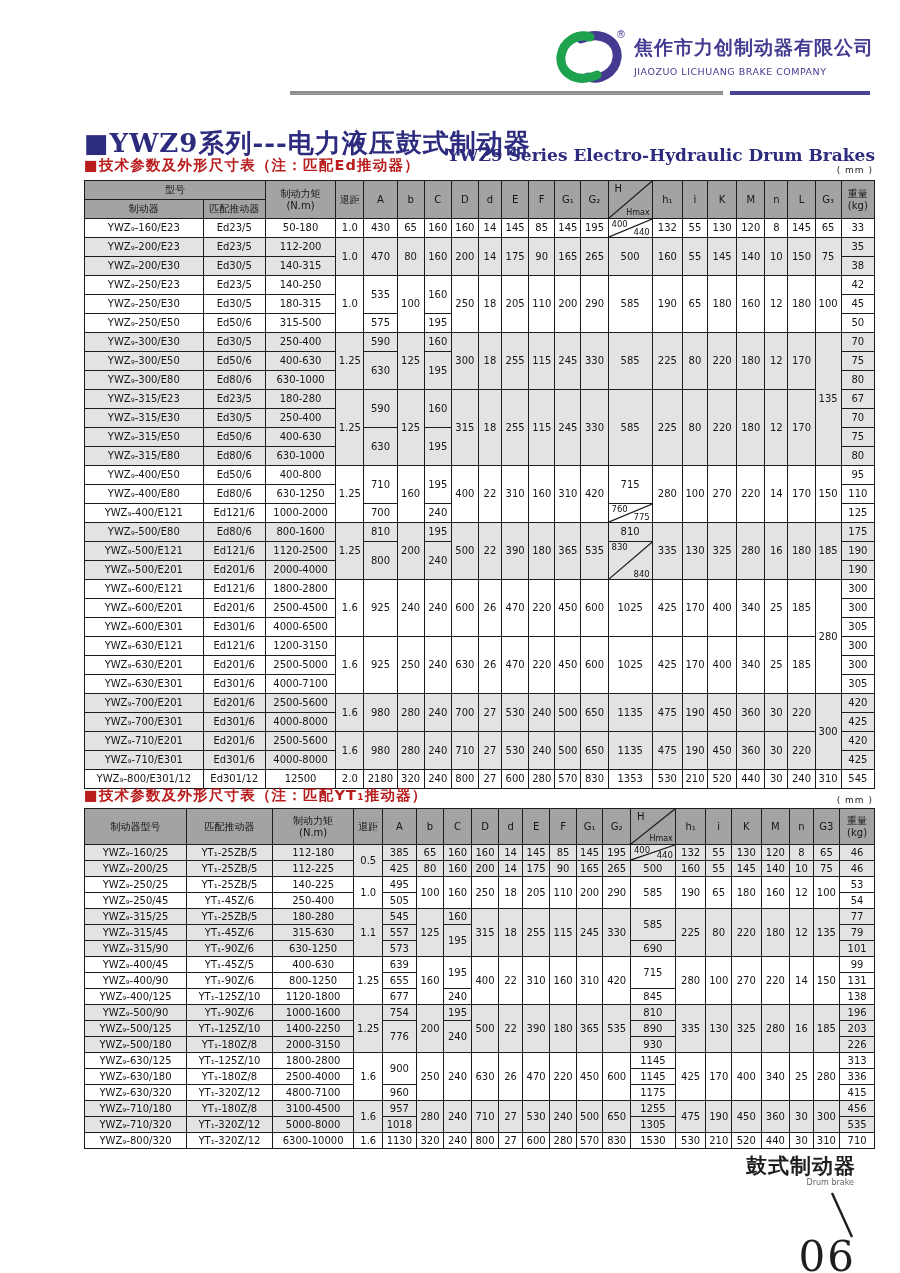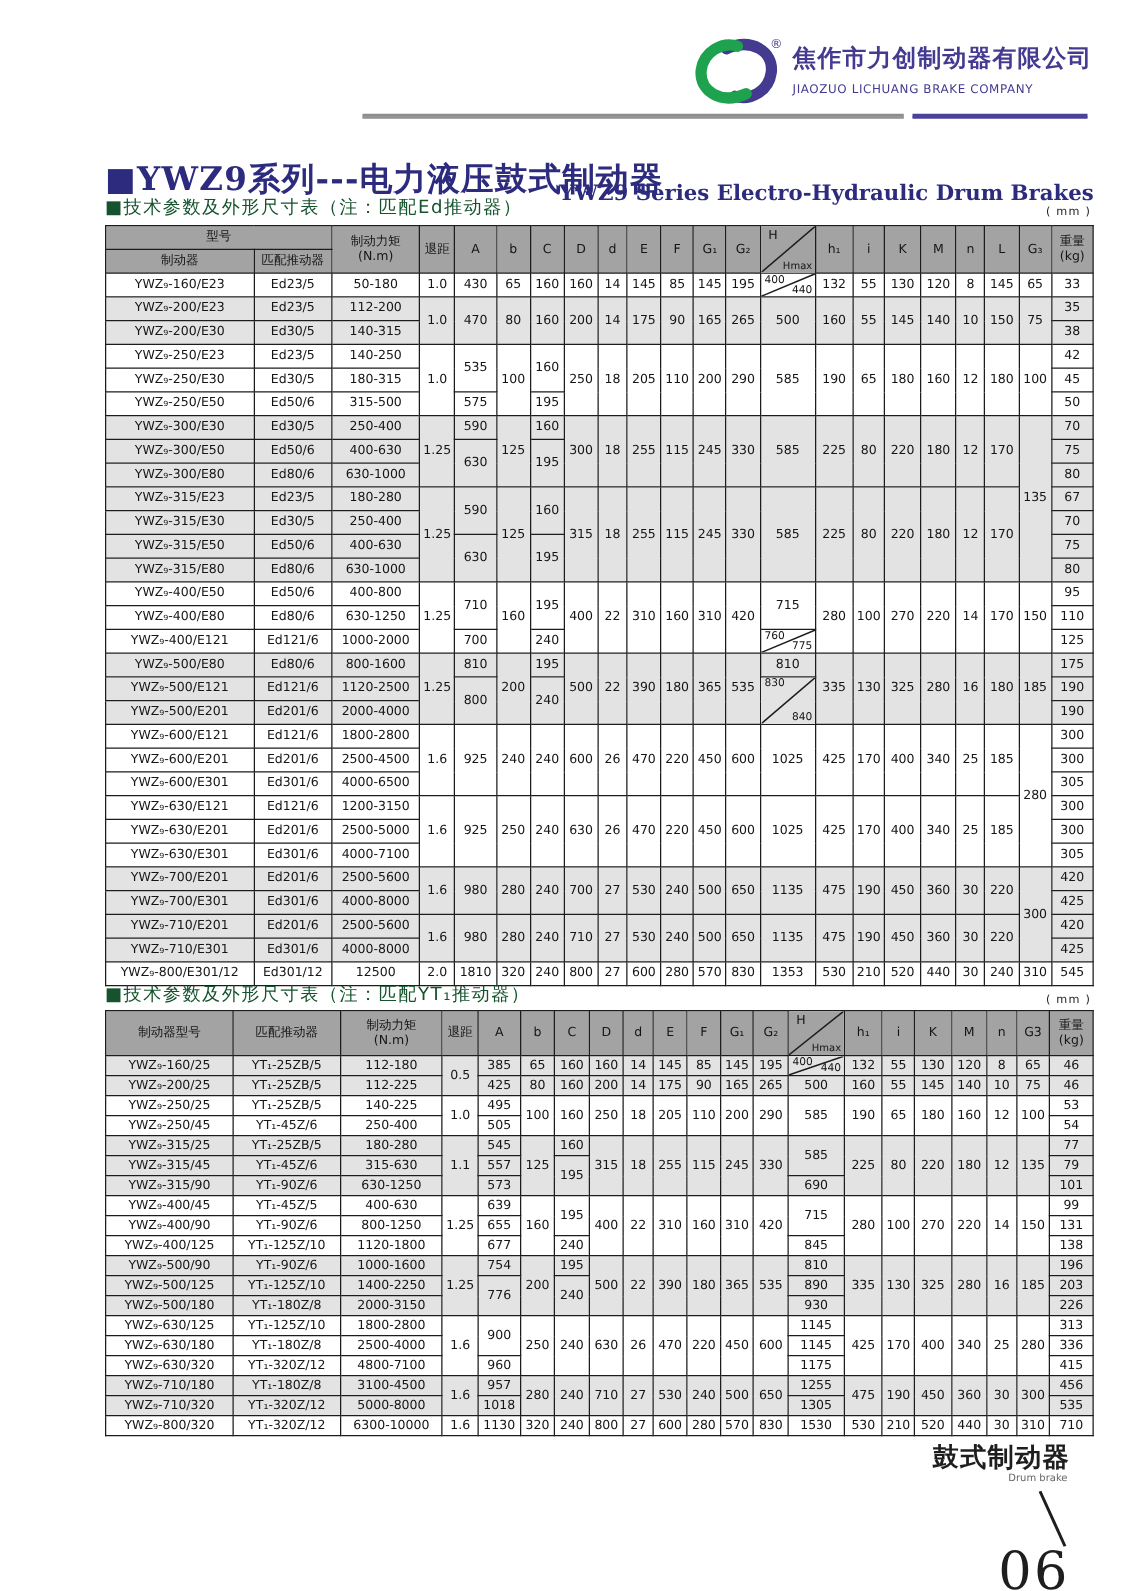--- a/index.html
+++ b/index.html
@@ -20,21 +20,21 @@
   .seg-grey::after{background:#9b9b9b;}
   .seg-purple{left:440px;width:140px;background:#4a4399;}
   .seg-purple::after{background:#4a4399;}
 
   
   .main-title{position:absolute;left:84px;top:126px;
       font-family:"DejaVu Serif","Liberation Serif",serif;font-weight:bold;
       font-size:26px;color:#2d2b7d;letter-spacing:1px;white-space:nowrap;}
   .sub-row{position:absolute;left:84px;top:147px;width:791px;display:flex;
       justify-content:space-between;align-items:flex-end;}
-  .caption{font-size:14.5px;font-weight:normal;color:#14532d;letter-spacing:1.2px;white-space:nowrap;}
+  .caption{font-size:14.5px;font-weight:bold;color:#b91c1c;letter-spacing:1.2px;white-space:nowrap;}
   .sub-right{text-align:right;}
   .en-sub{font-family:"DejaVu Serif","Liberation Serif",serif;font-weight:bold;
       font-size:17px;color:#2d2b7d;white-space:nowrap;line-height:1;}
   .mm{font-size:9px;color:#222;margin-top:1px;padding-right:2px;letter-spacing:1px;}
   .cap2-row{position:absolute;left:84px;top:786px;width:791px;display:flex;
       justify-content:space-between;align-items:flex-end;}
 
   
   table.spec{border-collapse:collapse;table-layout:fixed;width:791px;background:#fff;
       border:1.5px solid #111;}
@@ -545,21 +545,21 @@
           <td>YWZ₉-710/E301</td>
           <td>Ed301/6</td>
           <td>4000-8000</td>
           <td>425</td>
         </tr>
         <tr>
           <td>YWZ₉-800/E301/12</td>
           <td>Ed301/12</td>
           <td>12500</td>
           <td>2.0</td>
-          <td>1810</td>
+          <td>2180</td>
           <td>320</td>
           <td>240</td>
           <td>800</td>
           <td>27</td>
           <td>600</td>
           <td>280</td>
           <td>570</td>
           <td>830</td>
           <td>1353</td>
           <td>530</td>

